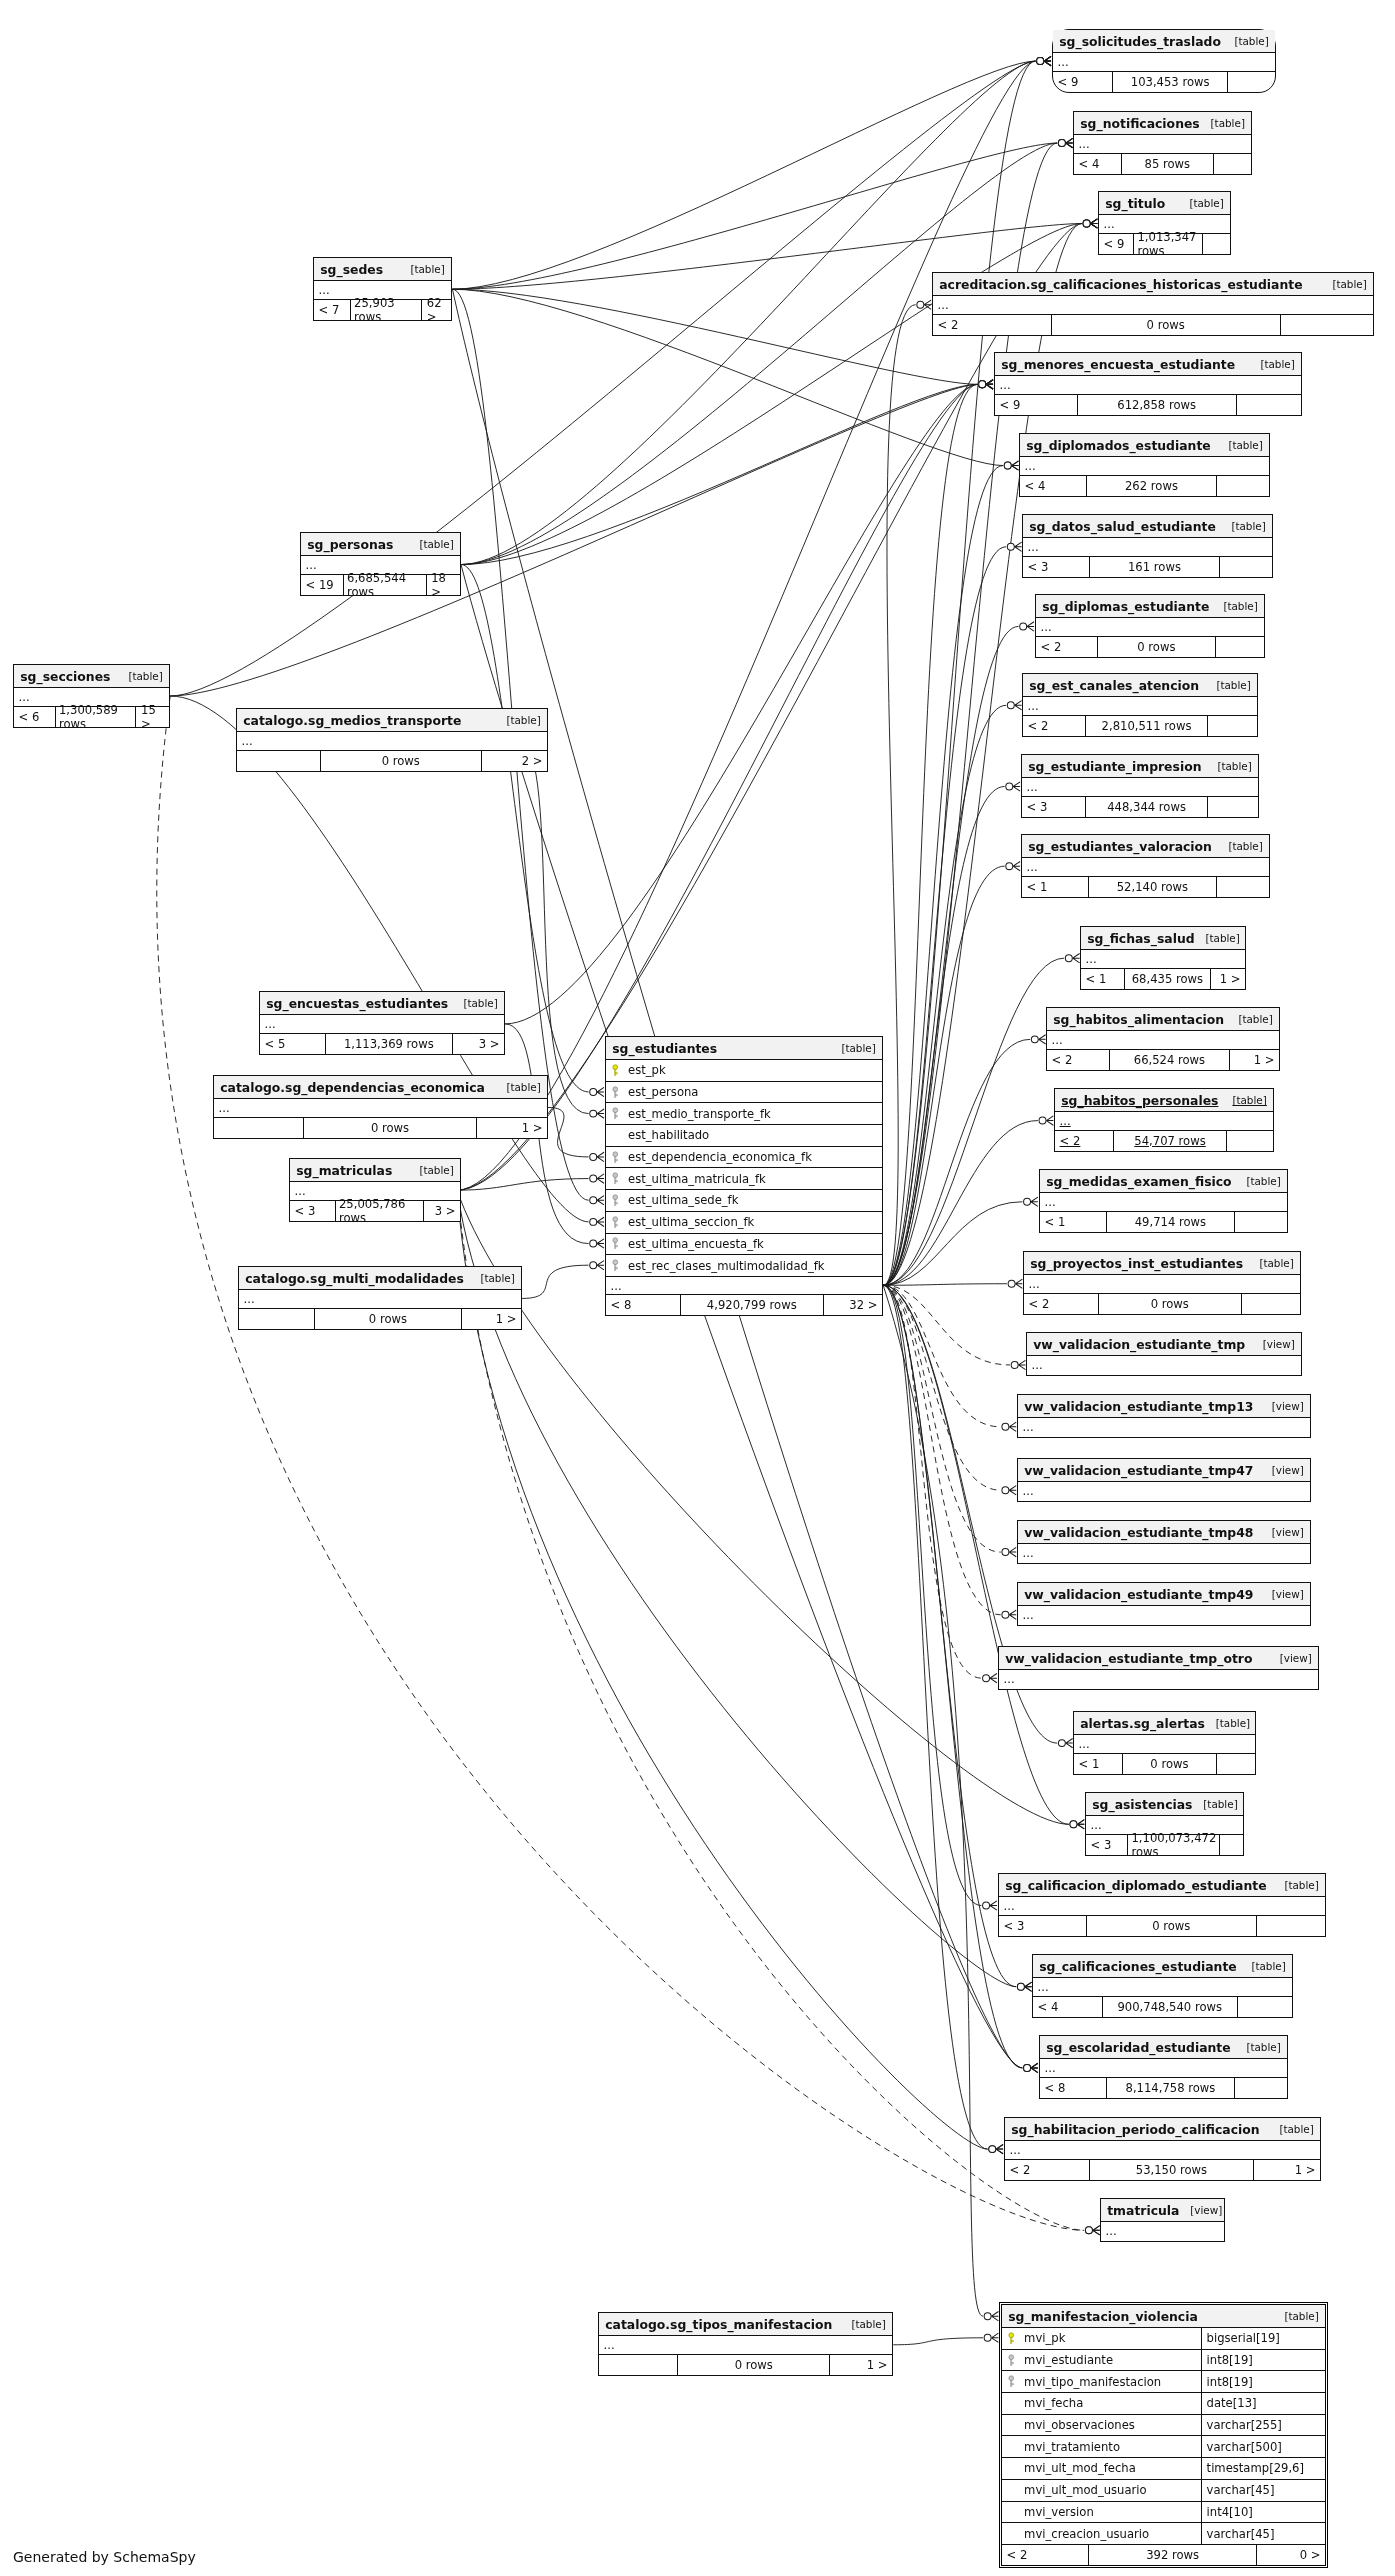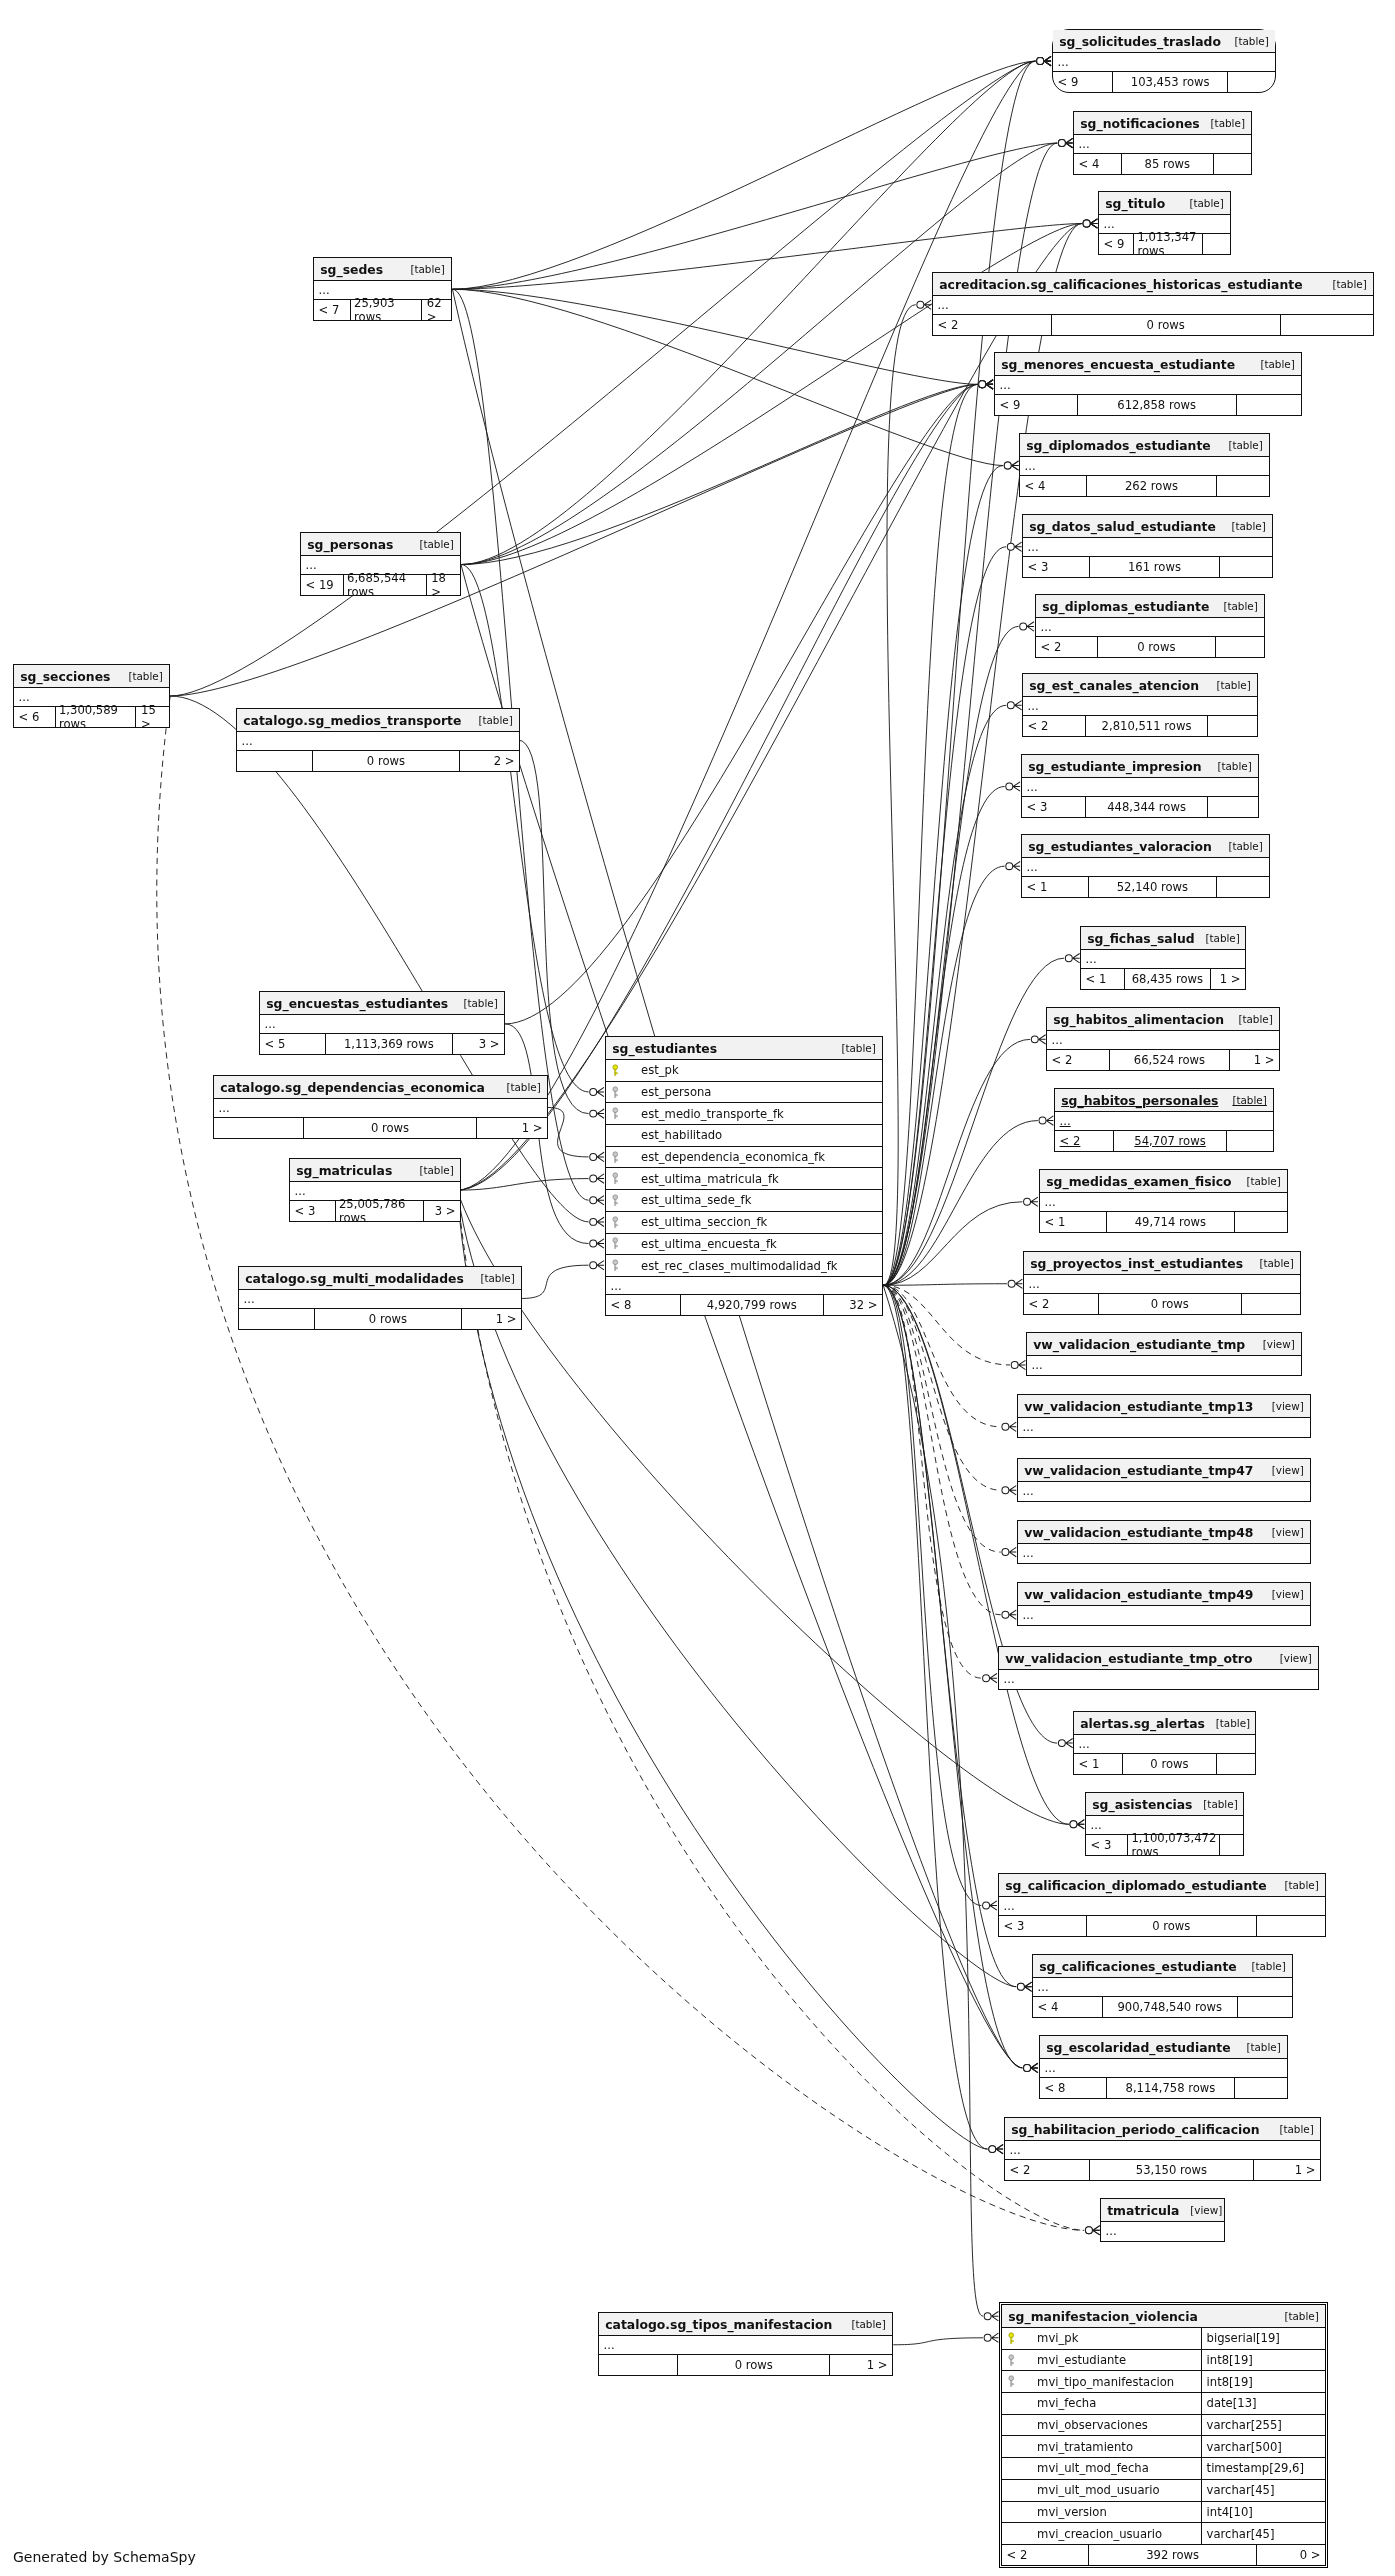--- a/index.html
+++ b/index.html
@@ -6,21 +6,21 @@
   #canvas{position:relative;width:1396px;height:2576px;background:#ffffff;overflow:hidden;
           font-family:"DejaVu Sans",sans-serif;color:#111;}
   #edges{position:absolute;left:0;top:0;z-index:1;}
   .tcard{position:absolute;background:#fff;border:1.5px solid #111;z-index:2;box-sizing:border-box;}
   .tcard.thick{border:3.9px double #000;margin-top:42px;}
   .thead{height:23px;background:#f2f2f2;border-bottom:1.5px solid #111;display:flex;
          justify-content:space-between;align-items:center;padding:0 6.2px;box-sizing:border-box;}
   .tname{font-weight:bold;font-size:12.4px;white-space:nowrap;}
   .ttag{font-size:10.4px;margin-left:10.8px;white-space:nowrap;}
   .trow{height:21.7px;border-bottom:0.8px solid #111;display:flex;align-items:center;
-        padding:0 0 0 4.6px;gap:22px;box-sizing:border-box;font-size:11.6px;}
+        padding:0 0 0 4.6px;gap:9px;box-sizing:border-box;font-size:11.6px;}
   .cname{white-space:nowrap;}
   .ctype{margin-left:auto;border-left:0.8px solid #111;height:100%;display:flex;align-items:center;
          padding:0 4.6px;flex:0 0 124px;box-sizing:border-box;white-space:nowrap;}
   .tdots{height:18.6px;border-bottom:0.8px solid #111;display:flex;align-items:center;
          padding:0 4.6px;box-sizing:border-box;font-size:11.6px;}
   .tcard.view .tdots{border-bottom:none;}
   .tfoot{height:20px;display:flex;align-items:stretch;font-size:11.6px;}
   .tfoot span{display:flex;align-items:center;box-sizing:border-box;}
   .tfoot .s0{flex:0 0 27%;padding:0 4.6px;border-right:0.8px solid #111;}
   .tfoot .s1{flex:1;justify-content:center;border-right:0.8px solid #111;padding:0 3.1px;}
@@ -244,21 +244,21 @@
           <span class="tname">sg_personas</span>
           <span class="ttag">[table]</span>
         </div>
         <div class="tdots">...</div>
         <div class="tfoot">
           <span class="s0">&lt; 19</span>
           <span class="s1">6,685,544 rows</span>
           <span class="s2">18 &gt;</span>
         </div>
       </div>
-      <div class="tcard" style="left: 236px; top: 708px; width: 284px;">
+      <div class="tcard" style="left: 236px; top: 708px; width: 312px;">
         <div class="thead">
           <span class="tname">catalogo.sg_medios_transporte</span>
           <span class="ttag">[table]</span>
         </div>
         <div class="tdots">...</div>
         <div class="tfoot">
           <span class="s0"></span>
           <span class="s1">0 rows</span>
           <span class="s2">2 &gt;</span>
         </div>

